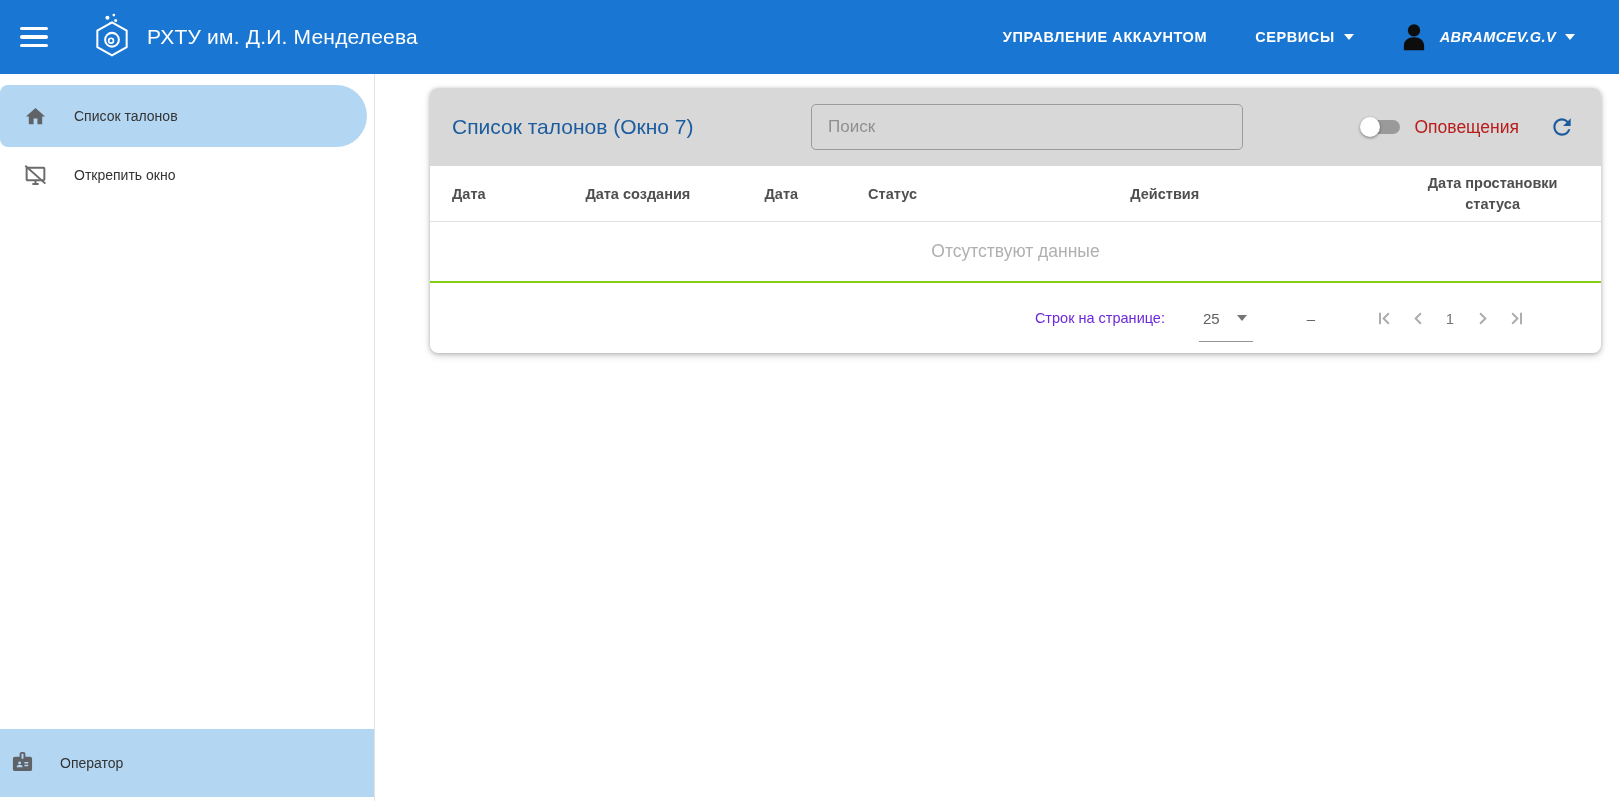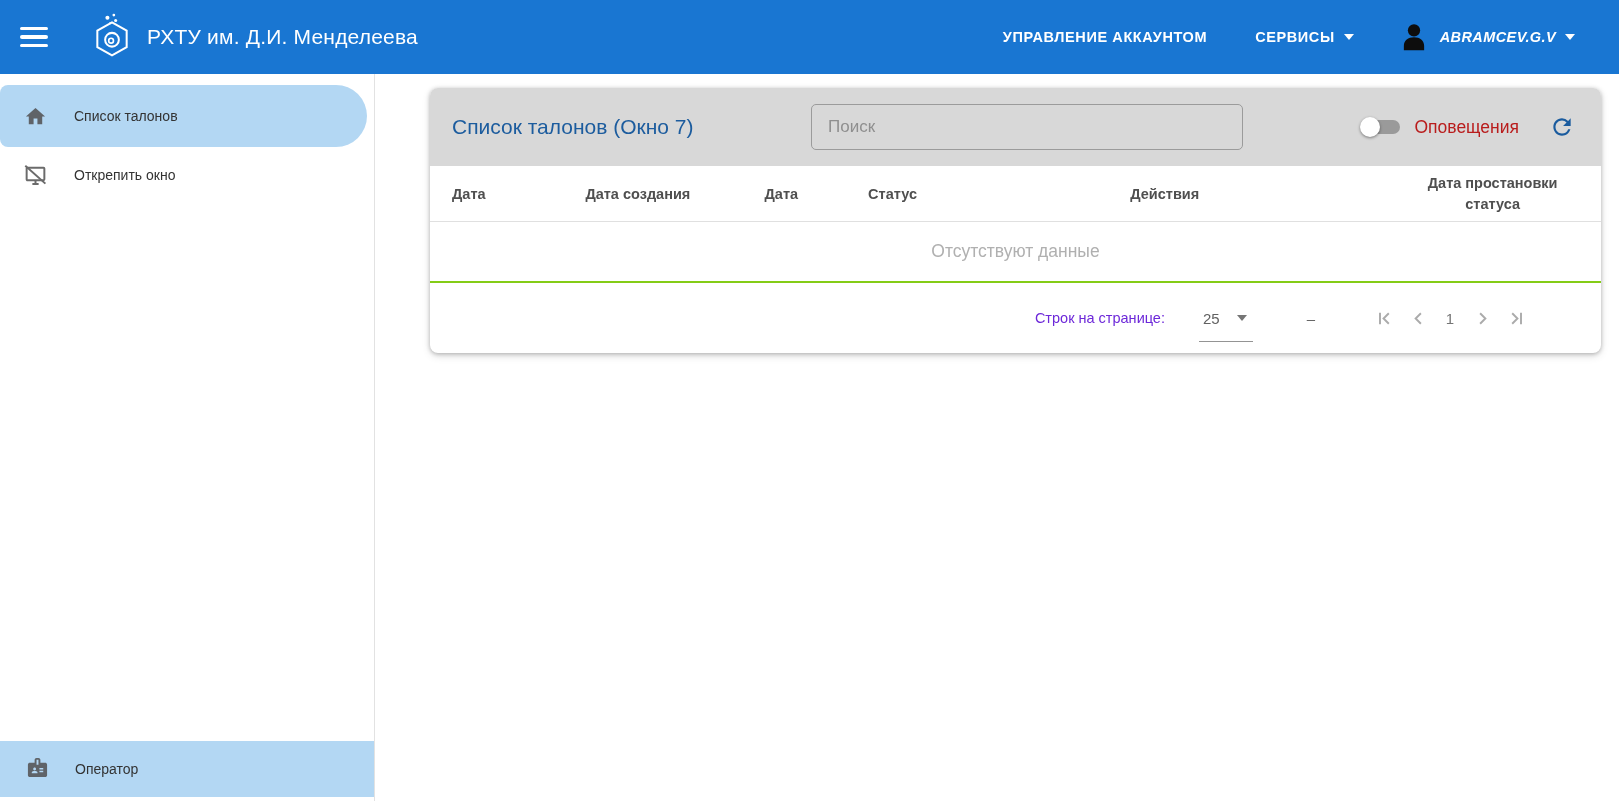--- a/index.html
+++ b/index.html
@@ -40,22 +40,22 @@
     display:flex; align-items:center; padding-left:22px; cursor:pointer;
   }
   .side-item .side-icon { width:26px; display:flex; justify-content:center; }
   .side-label { margin-left:26px; font-size:14px; color:#333; }
   .side-item.active {
     margin-top:11px; height:62px; width:367px; background:#b3d7f3;
     border-radius:8px 31px 31px 8px;
   }
   .side-item.plain { height:56px; }
   .side-bottom {
-    position:absolute; left:0; bottom:4px; width:100%; height:56px;
-    background:#b3d7f3; display:flex; align-items:center; padding-left:26px; cursor:pointer;
+    position:absolute; left:0; bottom:4px; width:100%; height:68px;
+    background:#b3d7f3; display:flex; align-items:center; padding-left:11px; cursor:pointer;
   }
 
   
   .main { position:absolute; top:74px; left:376px; right:0; bottom:0; background:#fff;padding-left:40px; }
   .card {
     margin:14px 18px 0 14px; border-radius:8px; background:#fff;
     box-shadow:0 1px 4px rgba(0,0,0,.25), 0 3px 8px rgba(0,0,0,.12);
   }
   .toolbar {
     height:78px; background:#d8d8d8; border-radius:8px 8px 0 0;

